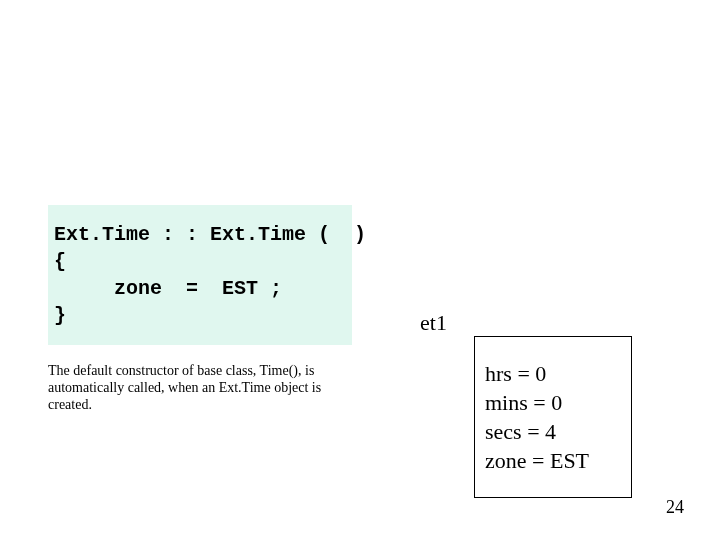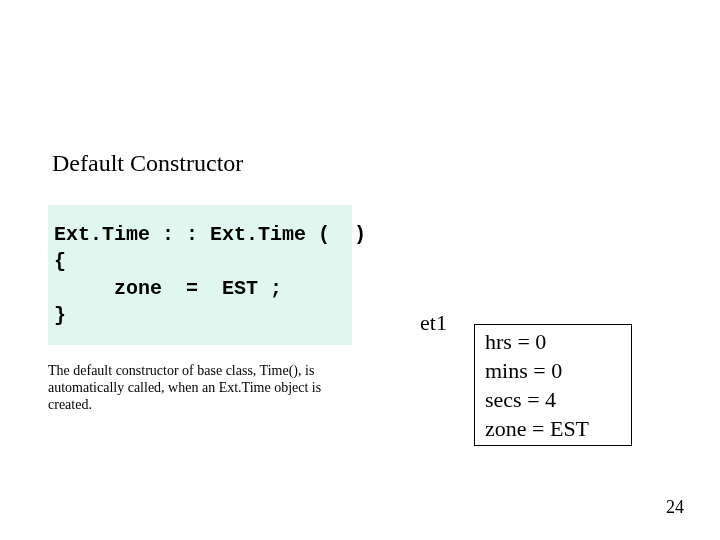--- a/index.html
+++ b/index.html
@@ -71,44 +71,43 @@
     justify-content: center;
   }
   .obj-label {
     position: absolute;
     top: 310px;
     left: 420px;
     font-size: 22px;
   }
   .obj-box {
     position: absolute;
-    top: 324px;
+    top: 336px;
     left: 474px;
     width: 158px;
     border: 1.5px solid #000;
     font-size: 22px;
     line-height: 1.32;
-    padding: 2px 10px;
+    padding: 22px 10px;
     box-sizing: border-box;
   }
   .page-num {
     position: absolute;
     bottom: 22px;
     right: 36px;
     font-size: 18px;
     text-align: center;
   }
 </style>
 </head>
 <body>
 
 <div class="slide">
 
 
-  <div class="subhead">Default Constructor</div>
 
   <div class="code-block">
     <div class="code-line">Ext.Time : : Ext.Time (  )</div>
     <div class="code-line">{</div>
     <div class="code-line">     zone  =  EST ;</div>
     <div class="code-line">}</div>
   </div>
 
   <div class="explain">The default constructor of base class, Time(), is automatically called, when an Ext.Time object is created.</div>
 

